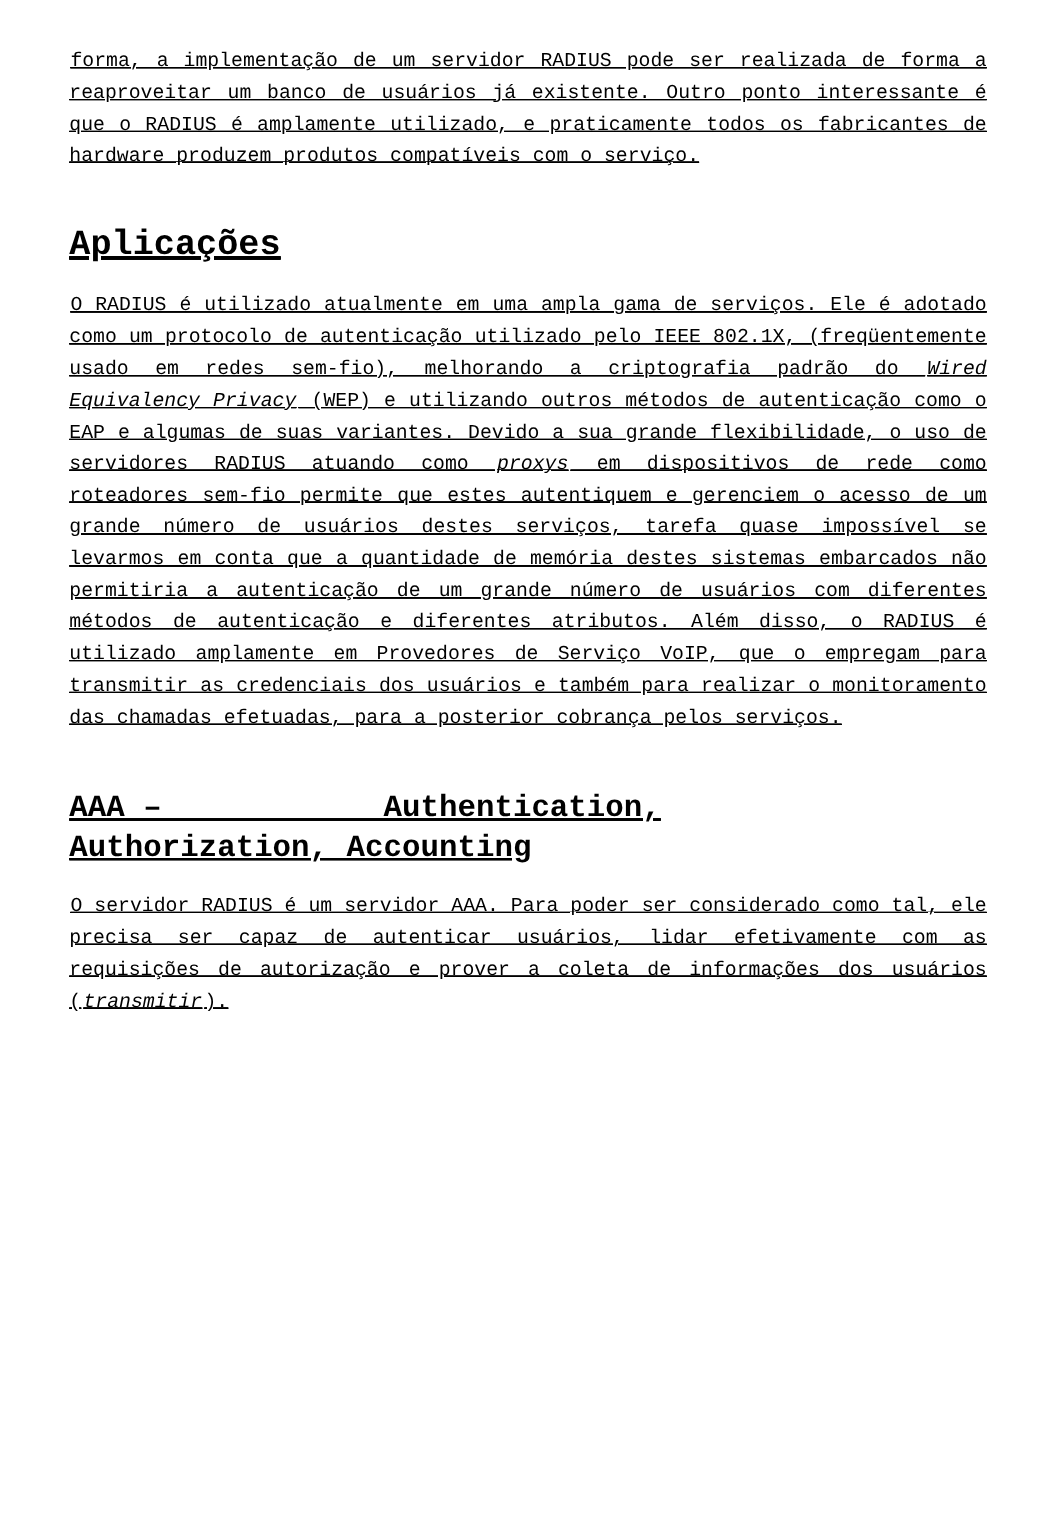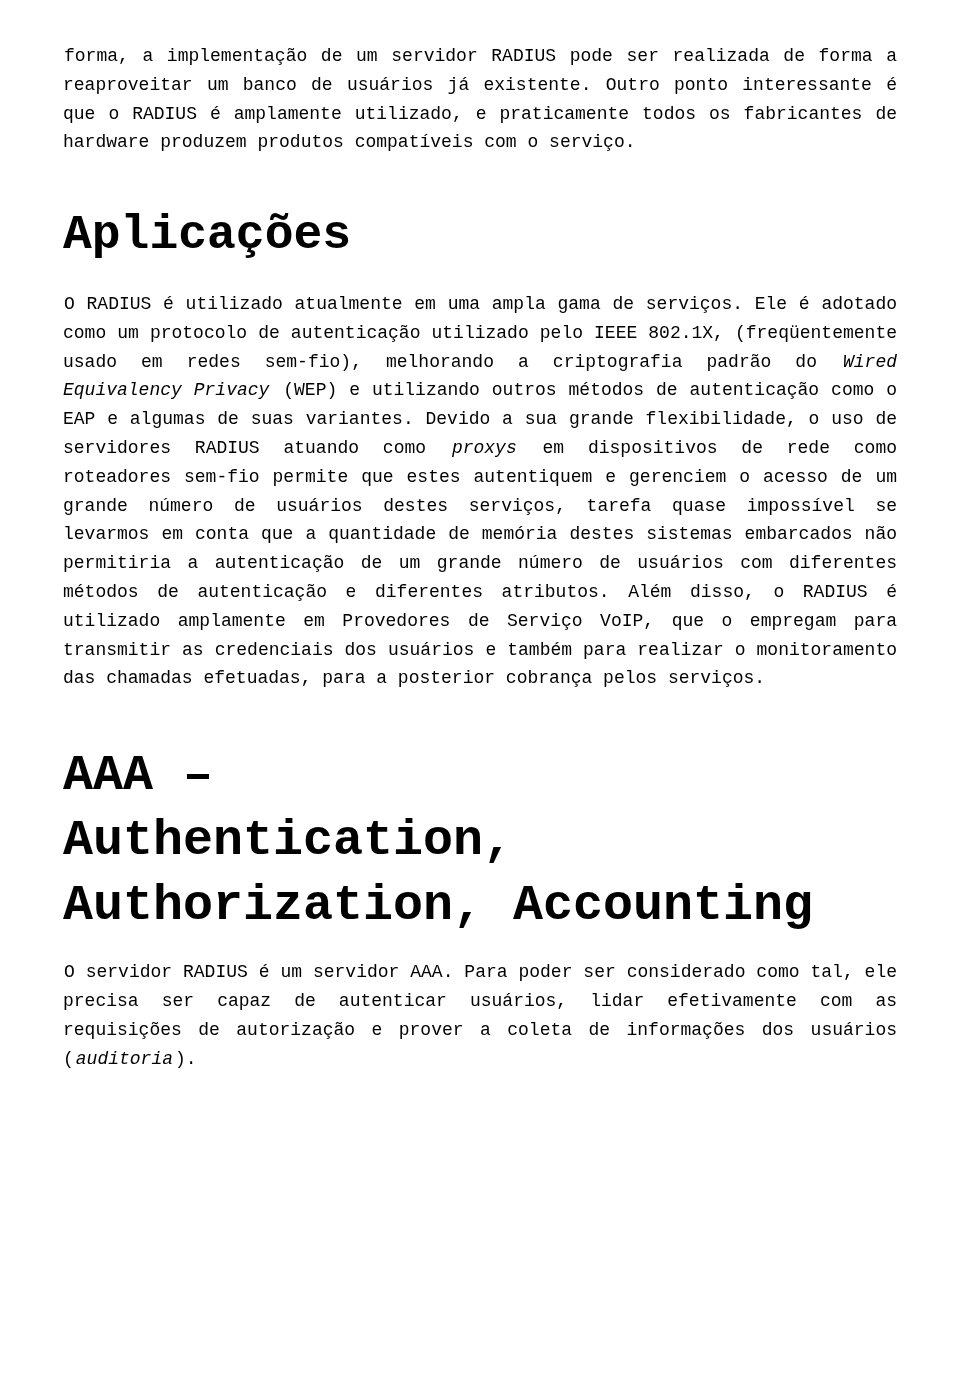--- a/index.html
+++ b/index.html
@@ -1,41 +1,42 @@
 <!DOCTYPE html>
 <html><head>
   <meta charset="utf-8">
   <style>
     * {
       margin: 1px;
       padding: 0;
       box-sizing: border-box;
+      text-decoration: underline;
     }
 
     body {
       background: #ffffff;
       font-family: 'Courier New', Courier, monospace;
       font-size: 18px;
       line-height: 1.6;
       color: #000000;
       padding: 40px 60px;
       max-width: 960px;
       margin: 0 auto;
     }
 
     .section-heading {
-      font-size: 48px;
+      font-size: 32px;
       font-weight: bold;
       margin-top: 40px;
       margin-bottom: 16px;
       text-align: left;
     }
 
     .big-heading {
-      font-size: 50px;
+      font-size: 28px;
       font-weight: bold;
       margin-top: 50px;
       margin-bottom: 20px;
       text-align: left;
       line-height: 1.3;
     }
 
     .italic {
       font-style: italic;
     }
@@ -60,17 +61,17 @@
 
   <h2 class="section-heading">Aplicações</h2>
 
   <p>
     <span>O RADIUS é utilizado atualmente em uma ampla gama de serviços. Ele é adotado como um protocolo de autenticação utilizado pelo IEEE 802.1X, (freqüentemente usado em redes sem-fio), melhorando a criptografia padrão do </span><span class="italic">Wired Equivalency Privacy</span><span> (WEP) e utilizando outros métodos de autenticação como o EAP e algumas de suas variantes. Devido a sua grande flexibilidade, o uso de servidores RADIUS atuando como </span><span class="italic">proxys</span><span> em dispositivos de rede como roteadores sem-fio permite que estes autentiquem e gerenciem o acesso de um grande número de usuários destes serviços, tarefa quase impossível se levarmos em conta que a quantidade de memória destes sistemas embarcados não permitiria a autenticação de um grande número de usuários com diferentes métodos de autenticação e diferentes atributos. Além disso, o RADIUS é utilizado amplamente em Provedores de Serviço VoIP, que o empregam para transmitir as credenciais dos usuários e também para realizar o monitoramento das chamadas efetuadas, para a posterior cobrança pelos serviços.</span>
   </p>
 
   <h2 class="big-heading">AAA – &nbsp;&nbsp;&nbsp;&nbsp;&nbsp;&nbsp;&nbsp;&nbsp;&nbsp;&nbsp; Authentication,<br>Authorization, Accounting</h2>
 
   <p>
-    <span>O servidor RADIUS é um servidor AAA. Para poder ser considerado como tal, ele precisa ser capaz de autenticar usuários, lidar efetivamente com as requisições de autorização e prover a coleta de informações dos usuários (</span><span class="italic">auditoria</span><span>).</span>
+    <span>O servidor RADIUS é um servidor AAA. Para poder ser considerado como tal, ele precisa ser capaz de autenticar usuários, lidar efetivamente com as requisições de autorização e prover a coleta de informações dos usuários (</span><span class="italic">transmitir</span><span>).</span>
   </p>
 
 
 </div>
 
 </body></html>

